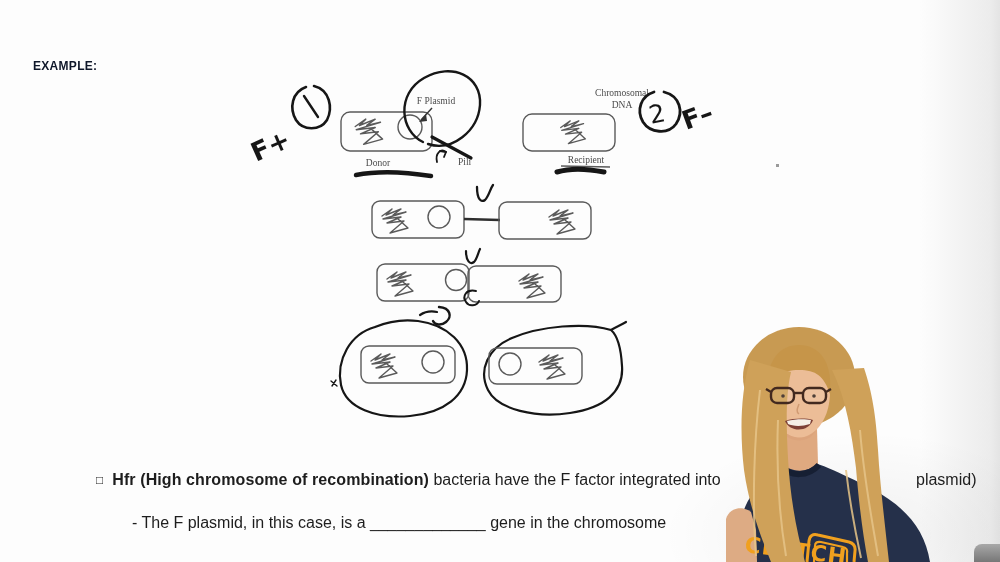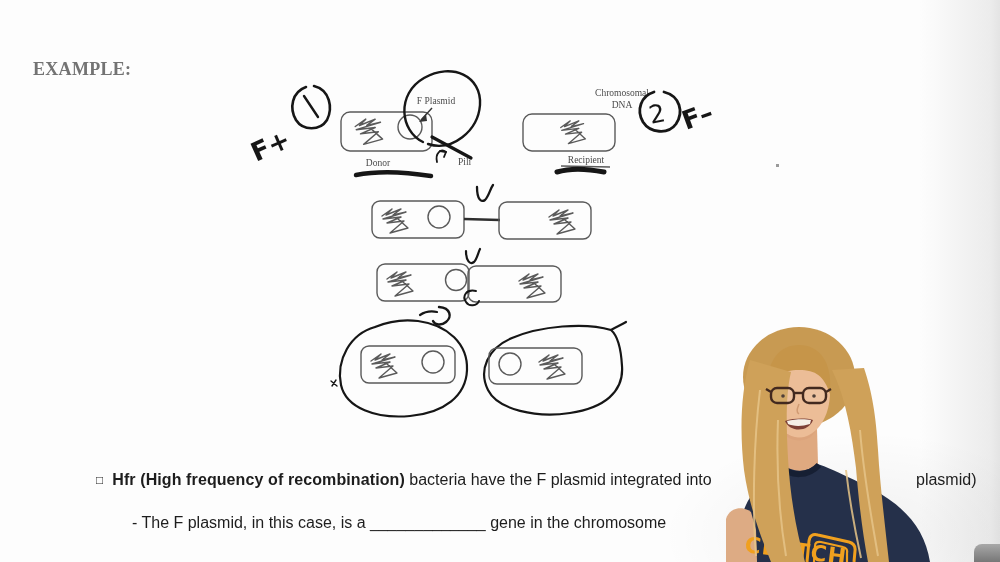--- a/index.html
+++ b/index.html
@@ -3,21 +3,21 @@
 <meta charset="utf-8">
 <style>
   html,body{margin:0;padding:0;}
   body{width:1000px;height:562px;overflow:hidden;position:relative;
        font-family:"Liberation Sans",sans-serif;background:#fdfdfd;}
   .wall{position:absolute;inset:0;z-index:0;
         background:linear-gradient(90deg,#fdfdfd 0%,#fdfdfd 92%,#ececec 99%,#e4e4e4 100%);}
   .wall-shadow{position:absolute;z-index:0;left:660px;top:430px;width:340px;height:132px;
         background:radial-gradient(ellipse at 60% 80%, rgba(0,0,0,0.05), rgba(0,0,0,0) 70%);}
   #example-label{position:absolute;left:33px;top:59px;z-index:2;
-        font-weight:bold;font-size:18px;letter-spacing:0.3px;color:#737373;font-family:Liberation Serif, serif;}
+        font-weight:bold;font-size:12px;letter-spacing:0.3px;color:#0f172a;}
   svg{position:absolute;}
   #diagram-svg{left:0;top:0;z-index:1;}
   #person-svg{left:700px;top:320px;z-index:3;}
   .note-line{position:absolute;z-index:2;font-size:16px;color:#1d1d1d;white-space:nowrap;}
   #note1{left:96px;top:471px;}
   #note1 .bullet{font-size:12px;margin-right:9px;position:relative;top:-1px;color:#222;}
   #note1 b{letter-spacing:0.1px;}
   #note1-tail{left:916px;top:471px;}
   #note2{left:132px;top:514px;}
   .serifLbl{font-family:"Liberation Serif",serif;font-size:9.5px;fill:#4a4a4a;}
@@ -114,21 +114,21 @@
     <circle class="print" cx="433" cy="362" r="11"></circle>
     <path class="hand" stroke-width="1.4" stroke="#444" d="M331,381 L337,386 M336,380 L332,386"></path>
     <path class="hand" stroke-width="2.2" d="M611,330 C585,322 540,326 512,338 C488,348 478,370 488,390 C498,410 536,418 570,413 C604,408 624,392 622,366 C621,348 618,336 611,330 C616,327 621,325 626,322"></path>
     <rect class="print" x="489" y="348" width="93" height="36" rx="8"></rect>
     <circle class="print" cx="510" cy="364" r="11"></circle>
     <use href="#chromo" transform="translate(534,352)"></use>
   </g>
 </svg>
 
 <div id="note1" class="note-line">
-  <span class="bullet">□</span><b>Hfr (High frequency of recombination)</b><span> bacteria have the F plasmid integrated into</span>
+  <span class="bullet">□</span><b>Hfr (High chromosome of recombination)</b><span> bacteria have the F factor integrated into</span>
 </div>
 <div id="note1-tail" class="note-line">plasmid)</div>
 <div id="note2" class="note-line">- The F plasmid, in this case, is a _____________ gene in the chromosome</div>
 
 <svg id="person-svg" width="300" height="242" viewBox="700 320 300 242">
 
   <path d="M735,562 C736,525 744,498 764,481 C779,468 791,461 799,458 C813,461 840,472 872,489 C906,507 925,530 930,562 Z" fill="#25304a"></path>
 
   <path d="M726,562 L726,519 C729,508 742,505 751,512 L756,530 L757,562 Z" fill="#ddab84"></path>
 

